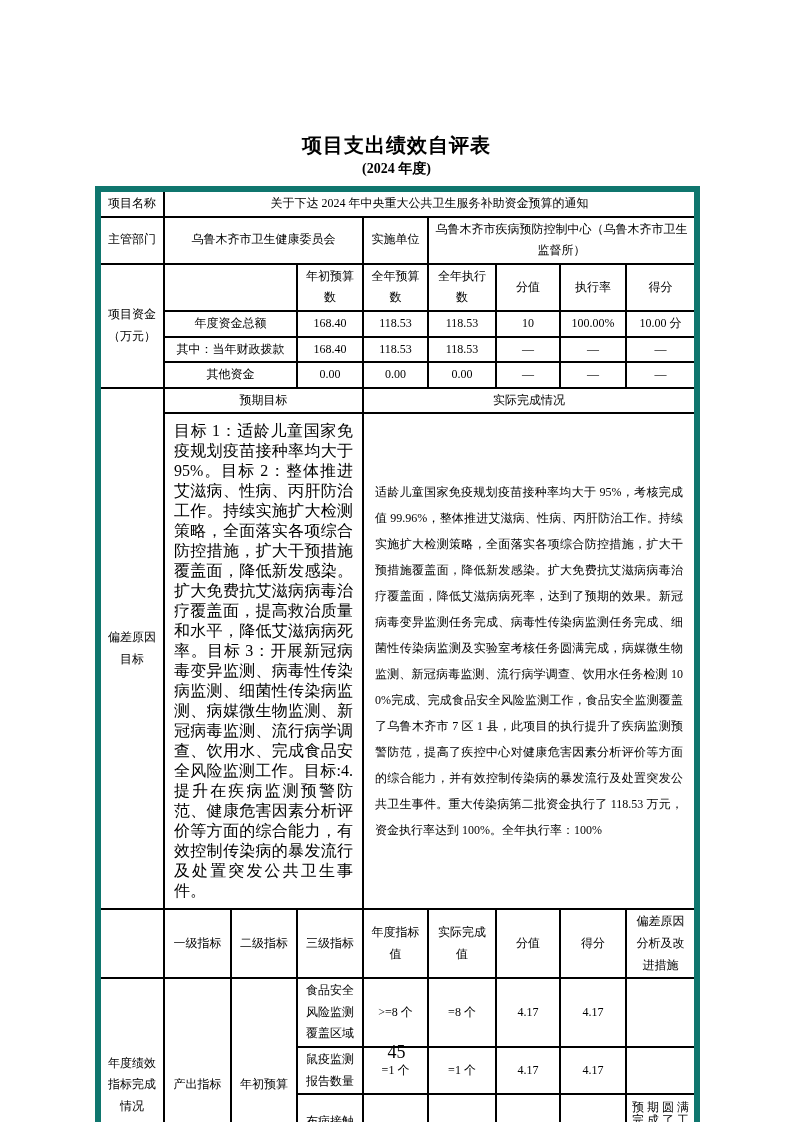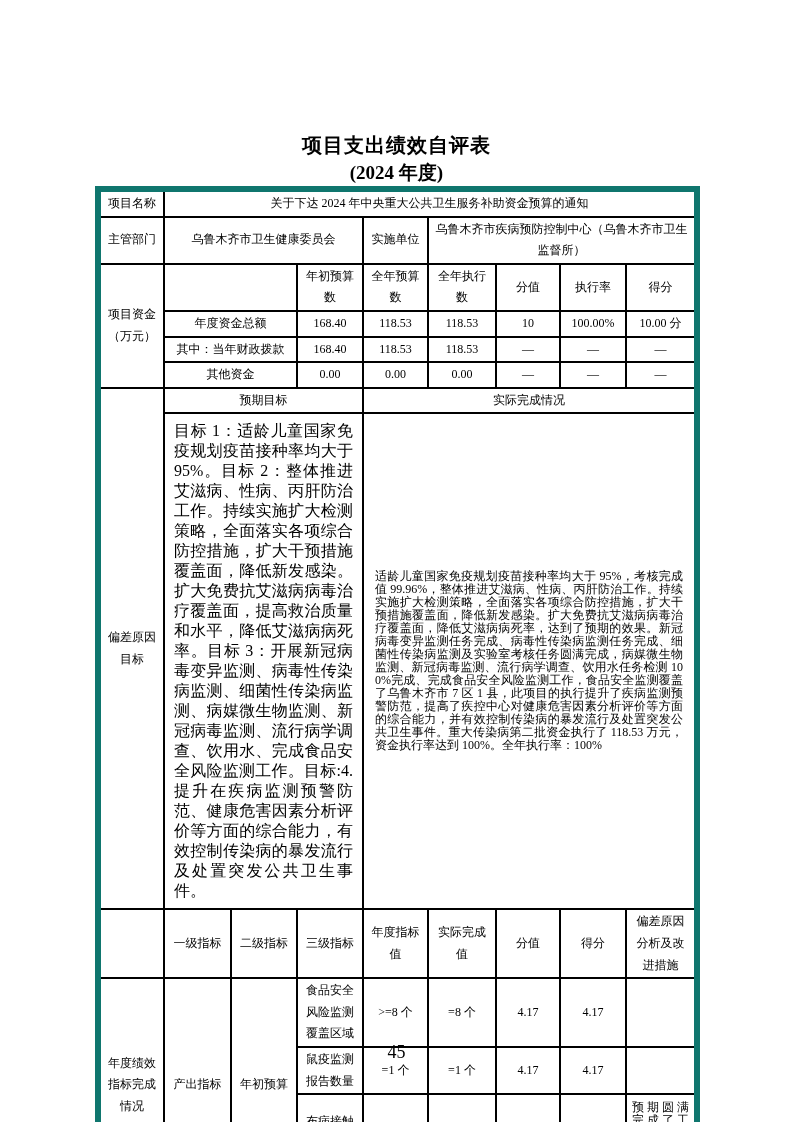--- a/index.html
+++ b/index.html
@@ -7,21 +7,21 @@
     width:793px;height:1122px;background:#ffffff;position:relative;
     font-family:"Liberation Serif","DejaVu Serif",serif;color:#000;
     margin:0 auto;overflow:hidden;
   }
   .doc-title{
     position:absolute;top:132px;left:0;width:100%;text-align:center;
     font-size:20px;font-weight:bold;letter-spacing:1px;
   }
   .doc-subtitle{
     position:absolute;top:160px;left:0;width:100%;text-align:center;
-    font-size:19px;font-weight:bold;
+    font-size:14px;font-weight:bold;
   }
   table.main{
     position:absolute;left:95px;top:186px;width:601px;
     border-collapse:collapse;table-layout:fixed;
     border:6px solid #0f766e;
   }
   td{
     border:2px solid #000;
     font-size:12px;line-height:1.8;
     text-align:center;vertical-align:middle;
@@ -32,21 +32,21 @@
   tr.r1{height:22px} tr.r2{height:42px} tr.r3{height:44px}
   tr.r4{height:25px} tr.r5{height:25px} tr.r6{height:23px}
   tr.r7{height:25px} tr.r8{height:303px}
   tr.r9{height:65px} tr.r10{height:65px} tr.r11{height:40px} tr.r12{height:100px}
   td.goal-expected{
     text-align:justify;vertical-align:top;
     padding:7px 9px;line-height:20px;font-size:16px;
   }
   td.goal-actual{
     text-align:justify;vertical-align:middle;
-    padding:7px 11px;line-height:13px;font-size:12px;
+    padding:7px 11px;line-height:26px;font-size:12px;
   }
   td.deviation{
     text-align:justify;vertical-align:top;
     padding:6px 5px;line-height:13px;
   }
   .page-number{
     position:absolute;top:1042px;left:0;width:100%;text-align:center;
     font-size:18px;
   }
 </style>

